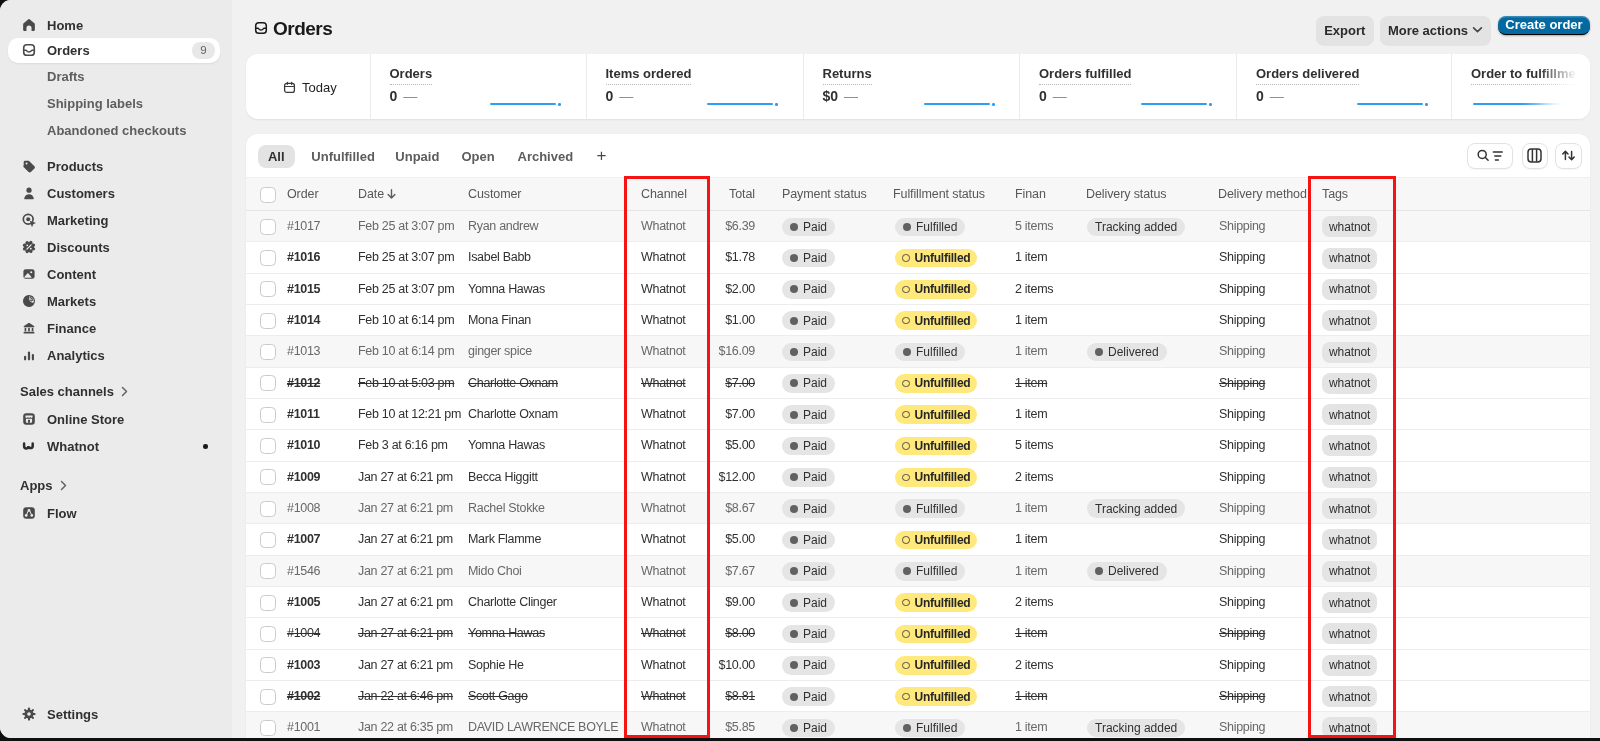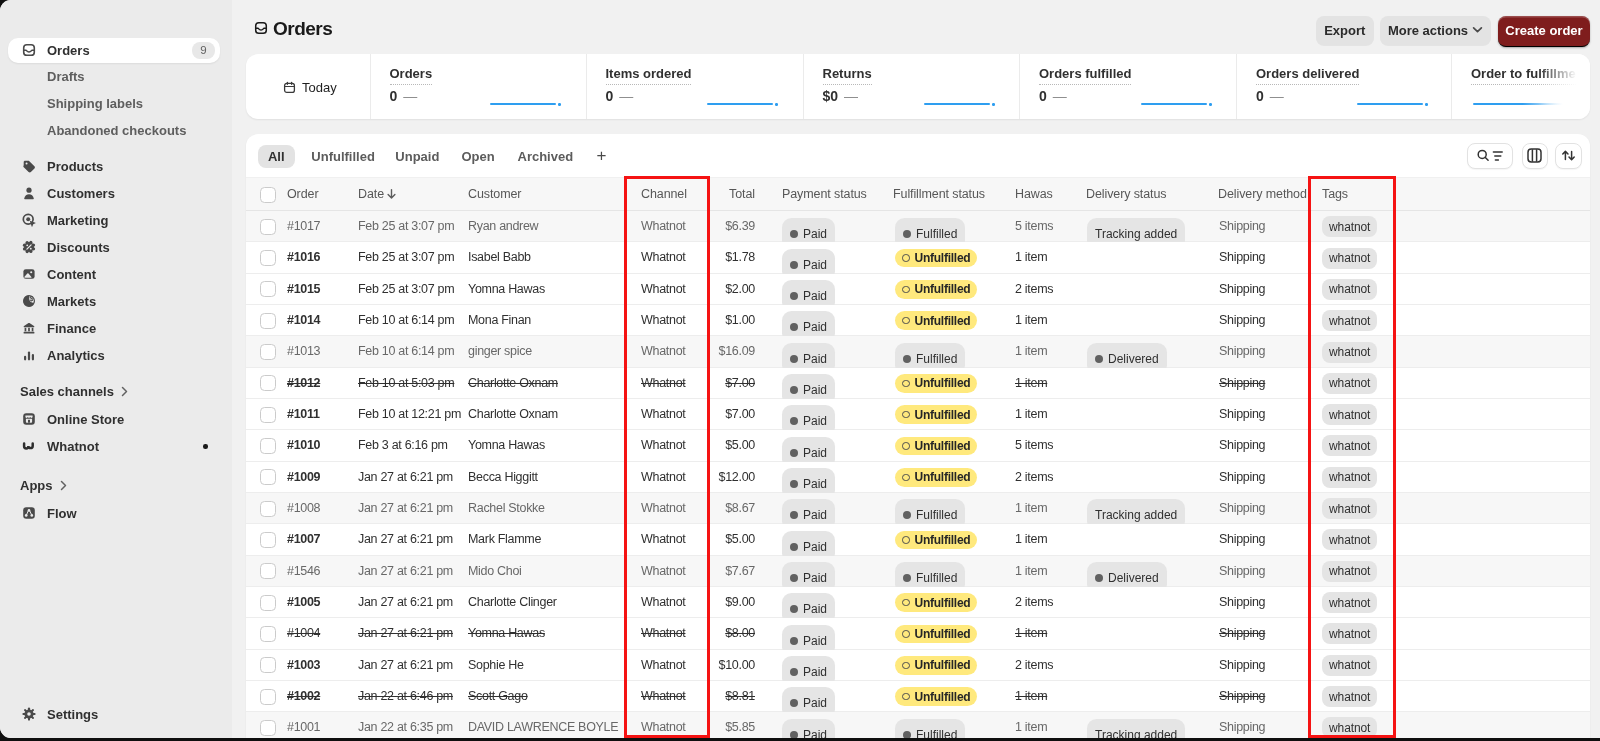--- a/index.html
+++ b/index.html
@@ -7,45 +7,53 @@
 #app{position:absolute;left:0;top:0;right:0;bottom:3px;border-radius:11px 0 0 11px;overflow:hidden;background:#f1f1f1;}
 aside{position:absolute;left:0;top:0;width:232px;height:100%;background:#ebebeb;}
 main{position:absolute;left:232px;top:0;right:0;height:100%;}
 .nav-main{font-size:13px;font-weight:600;color:#303030;}
 .nicon{position:absolute;left:22px;top:50%;transform:translateY(-50%);display:flex;}
 .nav-sub{font-size:13px;font-weight:700;color:#5e5e5e;}
 .nav-head{font-size:13px;font-weight:600;color:#303030;}
 .selrow{left:8px;top:37.5px;width:212px;height:25.5px;background:#fff;border-radius:10px;box-shadow:0 1px 2px rgba(0,0,0,.07);}
 .badge9{left:192px;top:42px;width:23px;height:16.5px;background:#e8e8e8;border-radius:8px;font-size:11.5px;color:#616161;text-align:center;line-height:16.5px;}
 .btn-gray{height:29px;background:#e3e3e3;border-radius:8px;font-size:13px;font-weight:600;color:#2b2b2b;display:flex;align-items:center;justify-content:center;box-shadow:0 1px 0 rgba(0,0,0,.05);}
-.btn-dark{height:31px;background:#7f1d1d;border-radius:8px;font-size:13px;font-weight:600;color:#fff;display:flex;align-items:center;justify-content:center;box-shadow:inset 0 1.5px 0 rgba(255,255,255,.22),0 1px 2px rgba(0,0,0,.3);border-bottom:1px solid #000;}
+.btn-dark{height:19px;background:#0369a1;border-radius:8px;font-size:13px;font-weight:600;color:#fff;display:flex;align-items:center;justify-content:center;box-shadow:inset 0 1.5px 0 rgba(255,255,255,.22),0 1px 2px rgba(0,0,0,.3);border-bottom:1px solid #000;}
 .statcard{left:14px;top:54px;width:1344px;height:65px;background:#fff;border-radius:12px;box-shadow:0 1px 2px rgba(0,0,0,.07);overflow:hidden;}
 .stat-label{font-size:13px;font-weight:600;color:#303030;border-bottom:1.5px dotted #b8b8b8;padding-bottom:3px;}
 .tblcard{left:14px;top:134px;width:1344px;height:604px;background:#fff;border-radius:12px 12px 0 0;box-shadow:0 1px 2px rgba(0,0,0,.07);overflow:hidden;}
 .tab-pill{background:#e3e3e3;border-radius:8px;font-size:13px;font-weight:600;color:#303030;text-align:center;line-height:23px;}
 .tab-txt{font-size:13px;font-weight:600;color:#5c5c5c;}
 .icbtn{background:#fff;border:1px solid #e2e2e2;border-radius:8px;display:flex;align-items:center;justify-content:center;box-shadow:0 1px 1px rgba(0,0,0,.04);}
 .thead{background:#f7f7f7;border-bottom:1px solid #e5e5e5;border-top:1px solid #f0f0f0;}
 .hcell{top:0;height:100%;display:flex;align-items:center;font-size:12.5px;font-weight:500;color:#575757;letter-spacing:-0.1px;}
 .row{left:0;width:100%;border-bottom:1px solid #ededed;background:#fff;}
 .rgrey{background:#f7f7f7;}
 .cell{top:0;height:100%;display:flex;align-items:center;font-size:12.5px;letter-spacing:-0.3px;}
 .drk{color:#303030;}
 .mut{color:#686868;}
 .cbx{width:16px;height:16px;border:1.5px solid #cbcbcb;border-radius:4.5px;background:#fff;}
-.pill{top:6.5px;height:18.5px;background:#e5e5e5;border-radius:9.5px;display:flex;align-items:center;padding:16px 8px;font-size:12px;color:#303030;gap:5px;}
+.pill{top:6.5px;height:18.5px;background:#e5e5e5;border-radius:9.5px;display:flex;align-items:center;padding:2px 8px;font-size:12px;color:#303030;gap:5px;}
 .pyel{background:#ffe97d;font-weight:600;color:#262626;letter-spacing:-0.25px;padding:0 7px;}
 .dot{width:8px;height:8px;border-radius:50%;background:#616161;display:inline-block;}
 .ring{width:7.5px;height:7.5px;border-radius:50%;border:1.5px solid #4d4d4d;display:inline-block;background:transparent;}
 .tagpill{top:5.2px;height:21px;background:#e4e4e4;border-radius:8px;display:flex;align-items:center;padding:0 7px;font-size:12px;color:#303030;letter-spacing:-0.1px;}
 .redbox{position:absolute;border:3.5px solid #f51313;z-index:50;}
 </style></head>
 <body>
 <div id="app">
 <aside>
+<div class="abs nav-main" style="left:0;top:11.5px;width:232px;height:26px;">
+        <span class="nicon">
+          <svg width="14" height="14" viewBox="0 0 14 14" style="">
+            <path d="M7.6 1.35 12.35 5.3c.33.27.52.68.52 1.1v5.05c0 .9-.73 1.62-1.62 1.62H9.55V10.1a2.55 2.55 0 0 0-5.1 0v3H2.75c-.9 0-1.62-.73-1.62-1.62V6.4c0-.43.19-.83.52-1.1L6.4 1.35a.95.95 0 0 1 1.2 0Z" fill="#4a4a4a"></path>
+          </svg>
+        </span>
+        <span style="position:absolute;left:47px;top:50%;transform:translateY(-50%);">Home</span>
+      </div>
 <div class="abs selrow"></div>
 <div class="abs nav-main" style="left:0;top:37px;width:232px;height:26px;">
         <span class="nicon">
           <svg width="14" height="14" viewBox="0 0 14 14" style="">
             <rect x="1.7" y="1.7" width="10.6" height="10.6" rx="3.1" fill="none" stroke="#4a4a4a" stroke-width="1.6"></rect>
             <path d="M1.9 7.3h2c.95 0 .8 1.7 3.1 1.7s2.15-1.7 3.1-1.7h2" fill="none" stroke="#4a4a4a" stroke-width="1.6" stroke-linecap="round"></path>
           </svg>
         </span>
         <span style="position:absolute;left:47px;top:50%;transform:translateY(-50%);">Orders</span>
       </div>
@@ -278,21 +286,21 @@
 <div class="abs thead" style="left:0;top:43px;width:100%;height:34.0px;">
 <div class="abs cbx" style="left:14px;top:9.0px;"></div>
 <div class="abs hcell" style="left:41px;">Order</div>
 <div class="abs hcell" style="left:112px;">Date <span style="position:relative;top:1px;margin-left:2px;"><svg width="11" height="12" viewBox="0 0 11 12" style="">
                 <path d="M5.5 1.6v8M2.1 6.6l3.4 3.4 3.4-3.4" fill="none" stroke="#5c5c5c" stroke-width="1.4" stroke-linecap="round" stroke-linejoin="round"></path>
               </svg></span></div>
 <div class="abs hcell" style="left:222px;">Customer</div>
 <div class="abs hcell" style="left:395px;">Channel</div>
 <div class="abs hcell" style="left:536px;">Payment status</div>
 <div class="abs hcell" style="left:647px;">Fulfillment status</div>
-<div class="abs hcell" style="left:769px;">Hawas</div>
+<div class="abs hcell" style="left:769px;">Finan</div>
 <div class="abs hcell" style="left:840px;">Delivery status</div>
 <div class="abs hcell" style="left:972px;">Delivery method</div>
 <div class="abs hcell" style="left:1076px;">Tags</div>
 <div class="abs hcell" style="left:429px;width:80px;text-align:right;justify-content:flex-end;">Total</div>
 </div>
 <div class="abs row rgrey" style="top:77.00px;height:31.33px;">
 <div class="abs cbx" style="left:14px;top:7.664999999999999px;"></div>
 <div class="abs cell mut" style="left:41px;font-weight:400;">#1017</div>
 <div class="abs cell mut" style="left:112px;">Feb 25 at 3:07 pm</div>
 <div class="abs cell mut" style="left:222px;">Ryan andrew</div>

